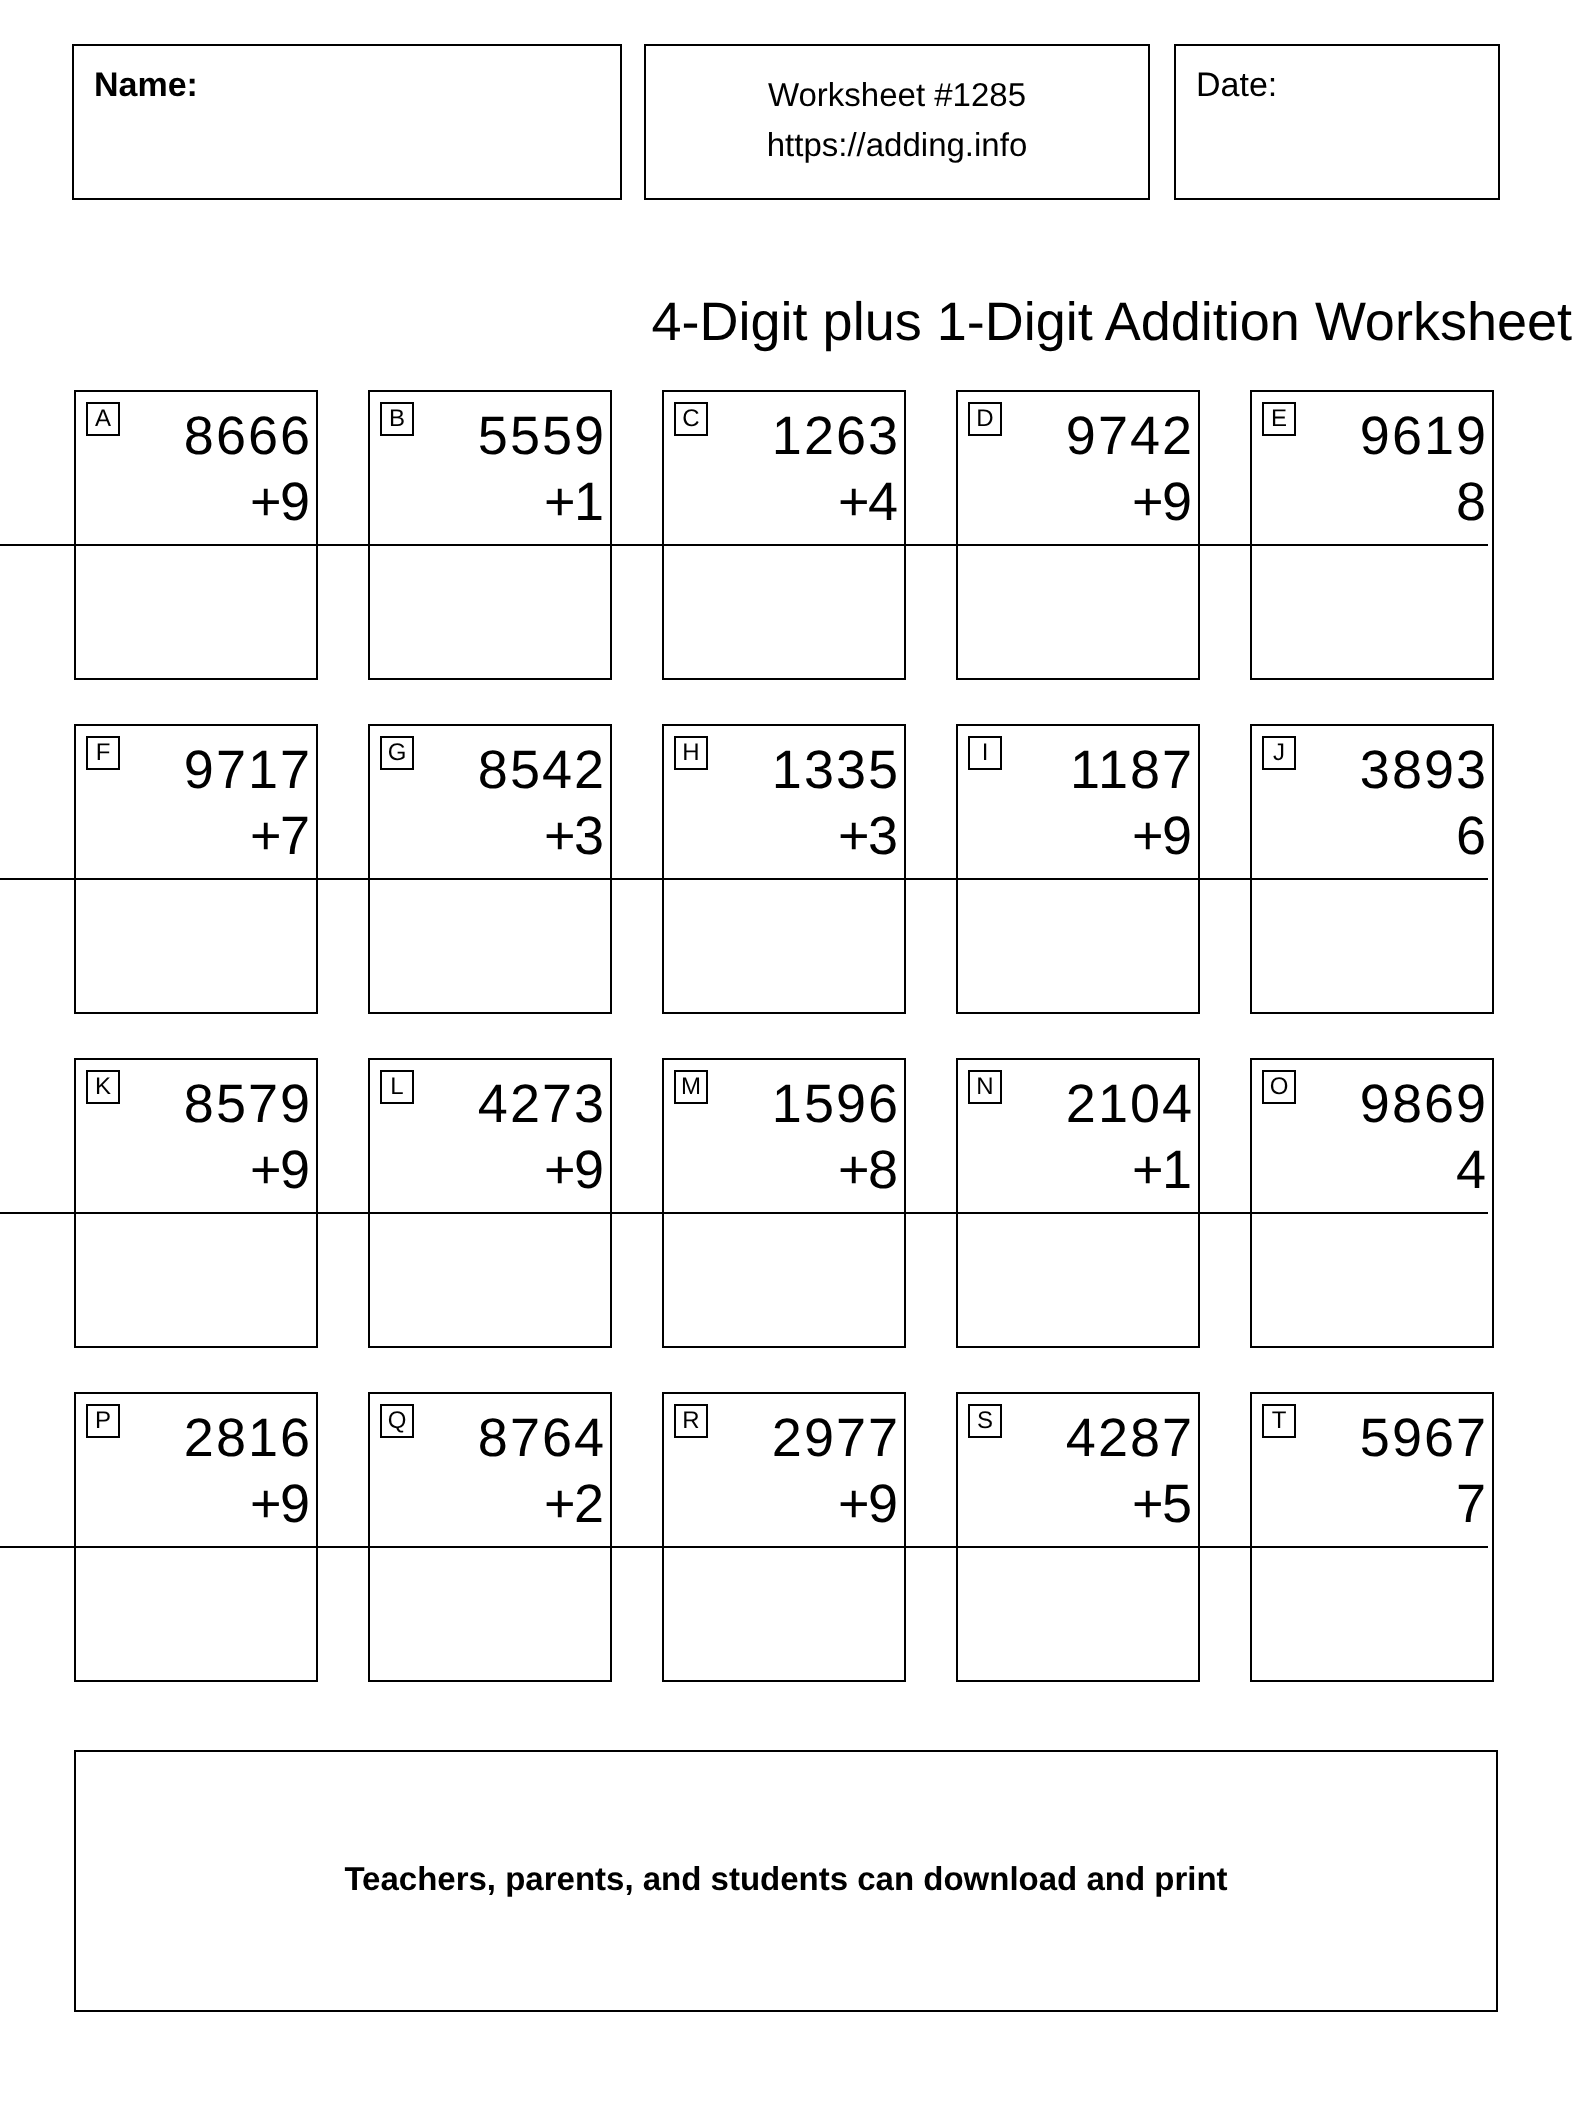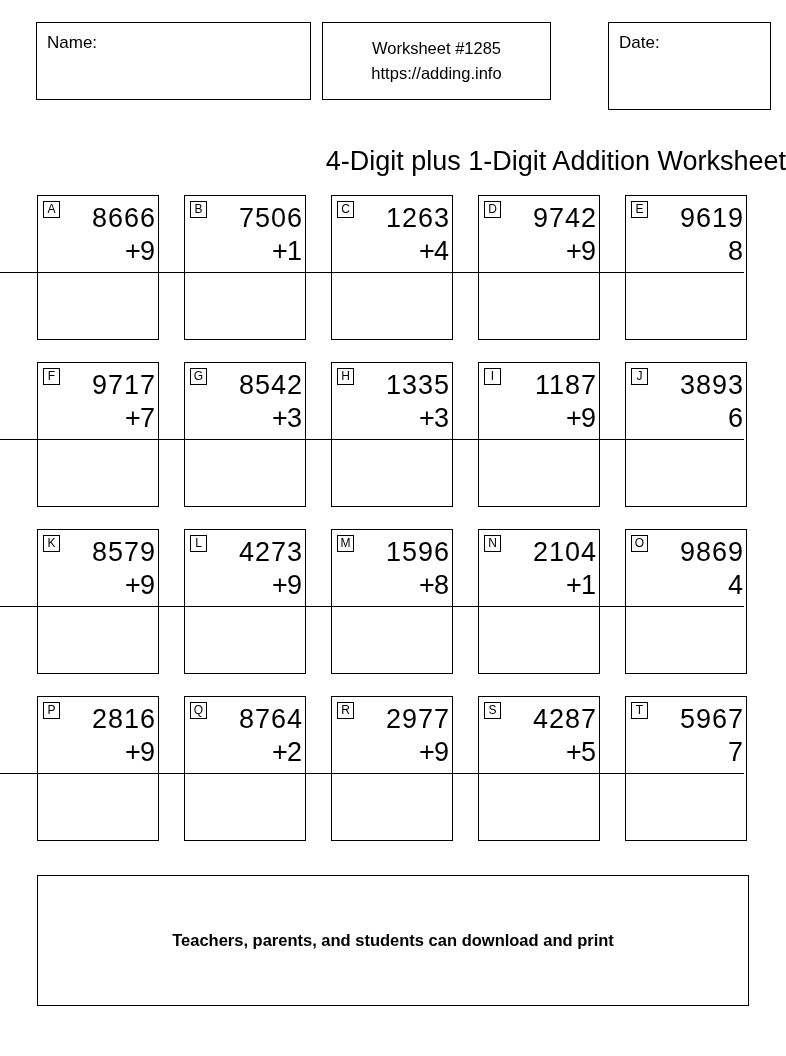--- a/index.html
+++ b/index.html
@@ -35,46 +35,47 @@
     position: absolute;
     border: 1.5px solid #000;
     box-sizing: border-box;
     background: #fff;
   }
   .name-box {
     left: 0px;
     top: 0px;
     width: 275px;
     height: 78px;
+    font-weight: bold;
   }
   .name-label {
     position: absolute;
     left: 10px;
     top: 10px;
     font-size: 17px;
   }
   .info-box {
     left: 286px;
     top: 0px;
-    width: 229px;
+    width: 253px;
     height: 78px;
     display: flex;
     flex-direction: column;
     align-items: center;
     justify-content: center;
   }
   .info-line {
     font-size: 16.5px;
     line-height: 25px;
   }
   .date-box {
-    left: 572px;
+    left: 551px;
     top: 0px;
     width: 163px;
-    height: 88px;
+    height: 78px;
   }
   .date-label {
     position: absolute;
     left: 10px;
     top: 10px;
     font-size: 17px;
   }
 
   
   .title {
@@ -205,21 +206,21 @@
           
           <span>9</span>
         </div>
         <div class="rule"></div>
       </div>
     </div>
 
     <div class="problem">
       <span class="letter">B</span>
       <div class="sum">
-        <div class="addend">7506</div>
+        <div class="addend">5559</div>
         <div class="addend row2">
           <span class="plus">+</span>
           <span>1</span>
         </div>
         <div class="rule"></div>
       </div>
     </div>
 
     <div class="problem">
       <span class="letter">C</span>

